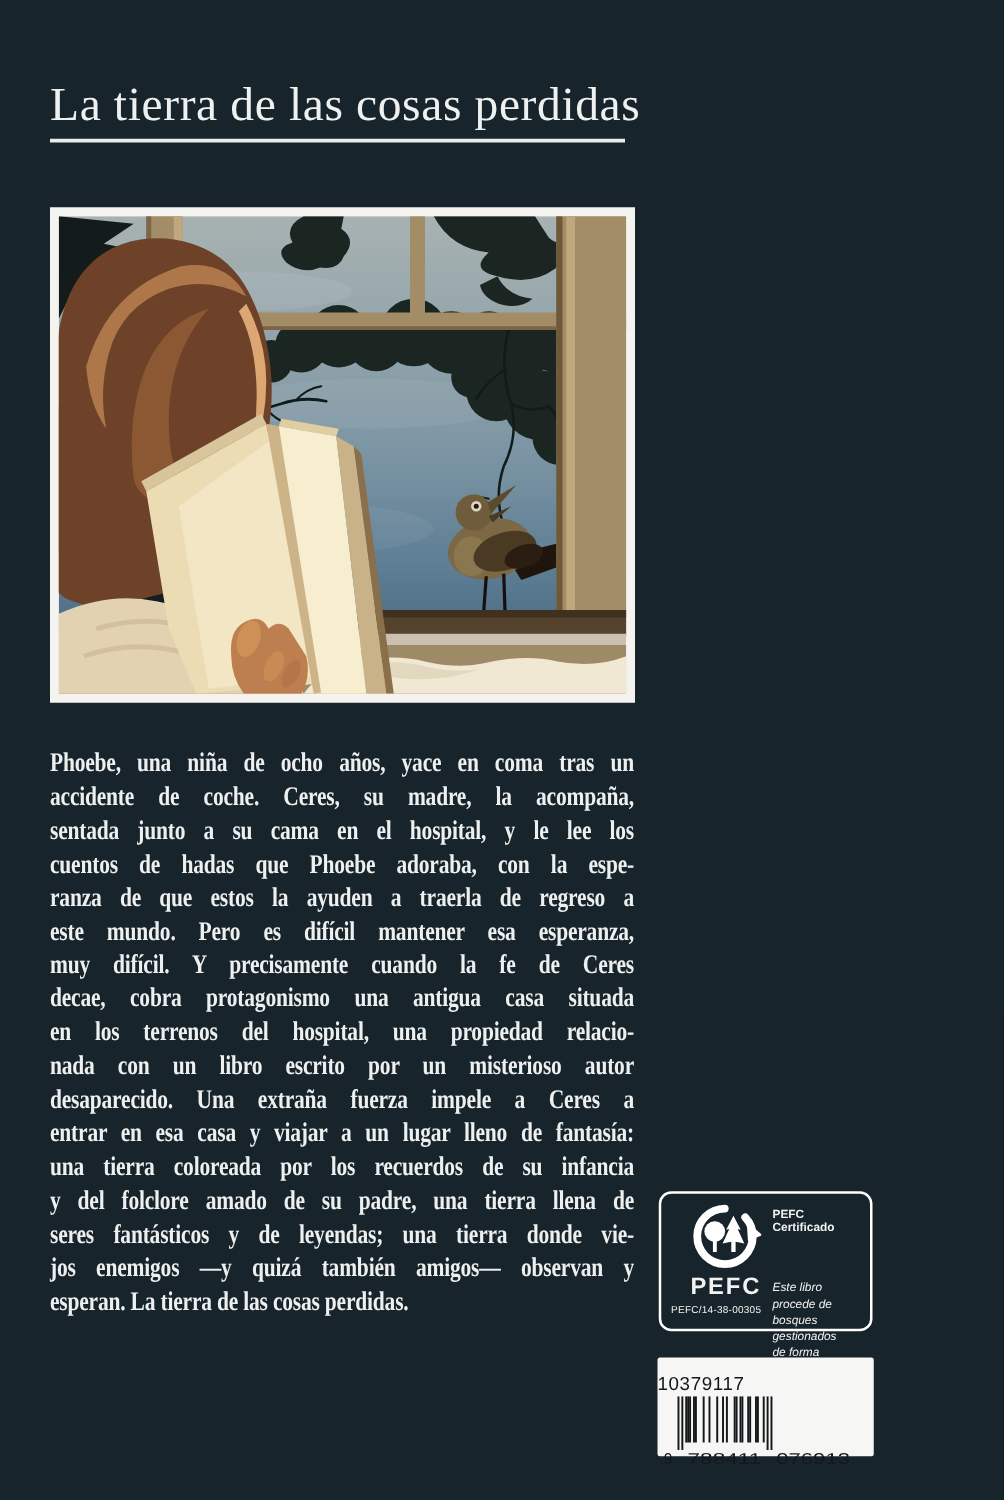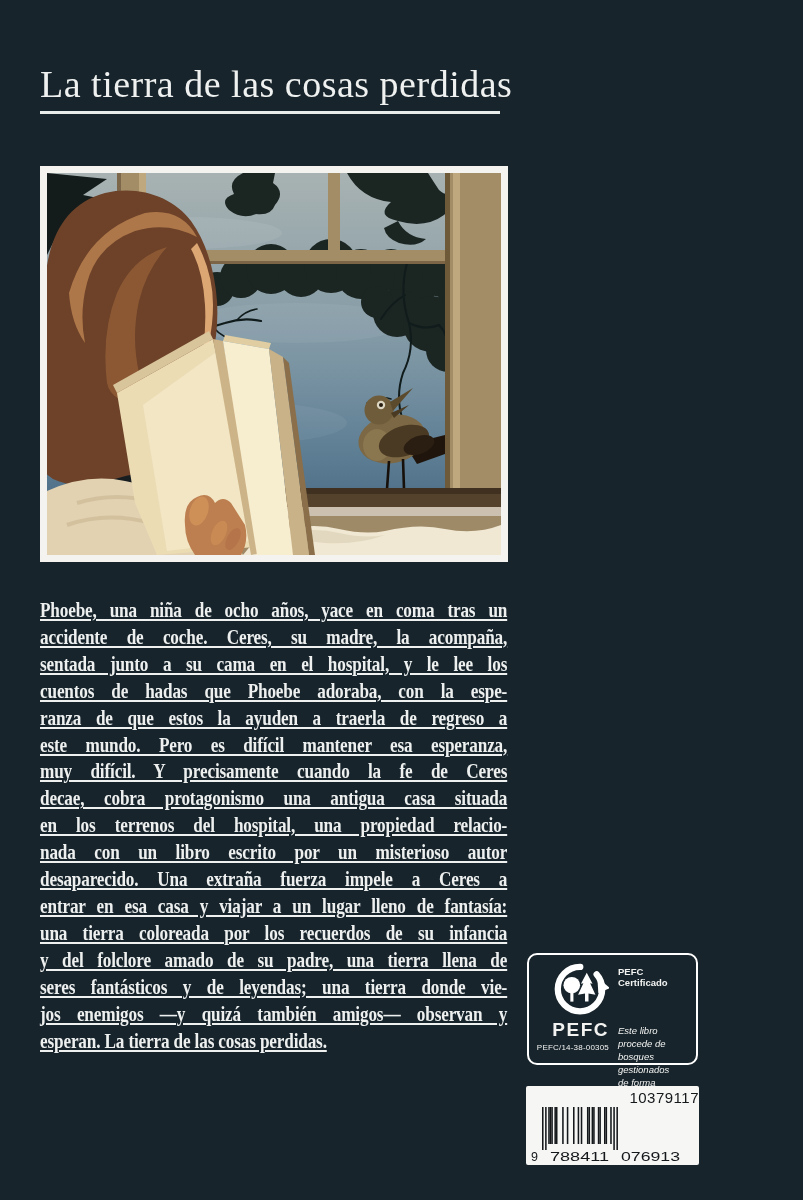--- a/index.html
+++ b/index.html
@@ -10,40 +10,40 @@
          letter-spacing:.5px;color:#eef1ef;margin:0;white-space:nowrap;}
   .title-rule{position:absolute;left:40px;top:111px;width:460px;height:3px;background:#e7ebea;}
   
   .art-frame{position:absolute;left:40px;top:166px;width:454px;height:382px;
              border:7px solid #f4f3ef;background:#f4f3ef;}
   .art-frame svg{display:block;}
   
   .credit{position:absolute;left:525px;top:531px;font-size:15px;line-height:22px;color:#e9ecec;}
   .credit .c1{font-weight:bold;}
   
-  .synopsis{position:absolute;left:40px;top:597px;width:467px;text-decoration:underline;}
+  .synopsis{position:absolute;left:40px;top:597px;width:467px;}
   .syn-inner{width:584px;transform:scaleX(.8);transform-origin:left top;}
   .bline{font-weight:bold;font-size:21.5px;line-height:26.9px;letter-spacing:-.2px;
          white-space:nowrap;text-align:justify;text-align-last:justify;color:#edf0ef;}
   .bline.last{text-align-last:left;}
   
   .pefc-box{position:absolute;left:527px;top:953px;width:171px;height:112px;box-sizing:border-box;
             border:2.5px solid #fff;border-radius:10px;display:flex;padding:8px 6px 6px 8px;
             font-family:"Liberation Sans",sans-serif;color:#f2f3f1;}
   .pefc-left{width:72px;display:flex;flex-direction:column;align-items:flex-end;}
   .pefc-brand{font-weight:bold;font-size:19px;letter-spacing:1.5px;line-height:20px;margin-top:1px;}
   .pefc-lic{font-size:8px;letter-spacing:.2px;margin-top:3px;white-space:nowrap;}
   .pefc-right{flex:1;padding-left:9px;padding-top:3px;display:flex;flex-direction:column;gap:24px;}
   .pefc-cert{font-weight:bold;font-size:9.5px;}
   .pefc-desc{font-size:9.5px;line-height:13px;margin-top:12px;white-space:pre-line;font-style:italic;}
   .pefc-url{font-size:12px;margin-top:auto;margin-bottom:4px;}
   
   .barcode-box{position:absolute;left:526px;top:1086px;width:173px;height:79px;background:#f6f6f4;
                border-radius:2px;font-family:"Liberation Sans",sans-serif;color:#15181b;}
-  .bc-top{text-align:right;font-size:15px;letter-spacing:.5px;padding-top:3px;line-height:17px;}
+  .bc-top{text-align:left;font-size:15px;letter-spacing:.5px;padding-top:13px;line-height:17px;}
   .bc-bars{display:block;margin:1px auto 0 auto;}
 </style>
 </head>
 <body>
 
 <div class="page">
 
   <h1 class="title">La tierra de las cosas perdidas</h1>
   <div class="title-rule"></div>
 

